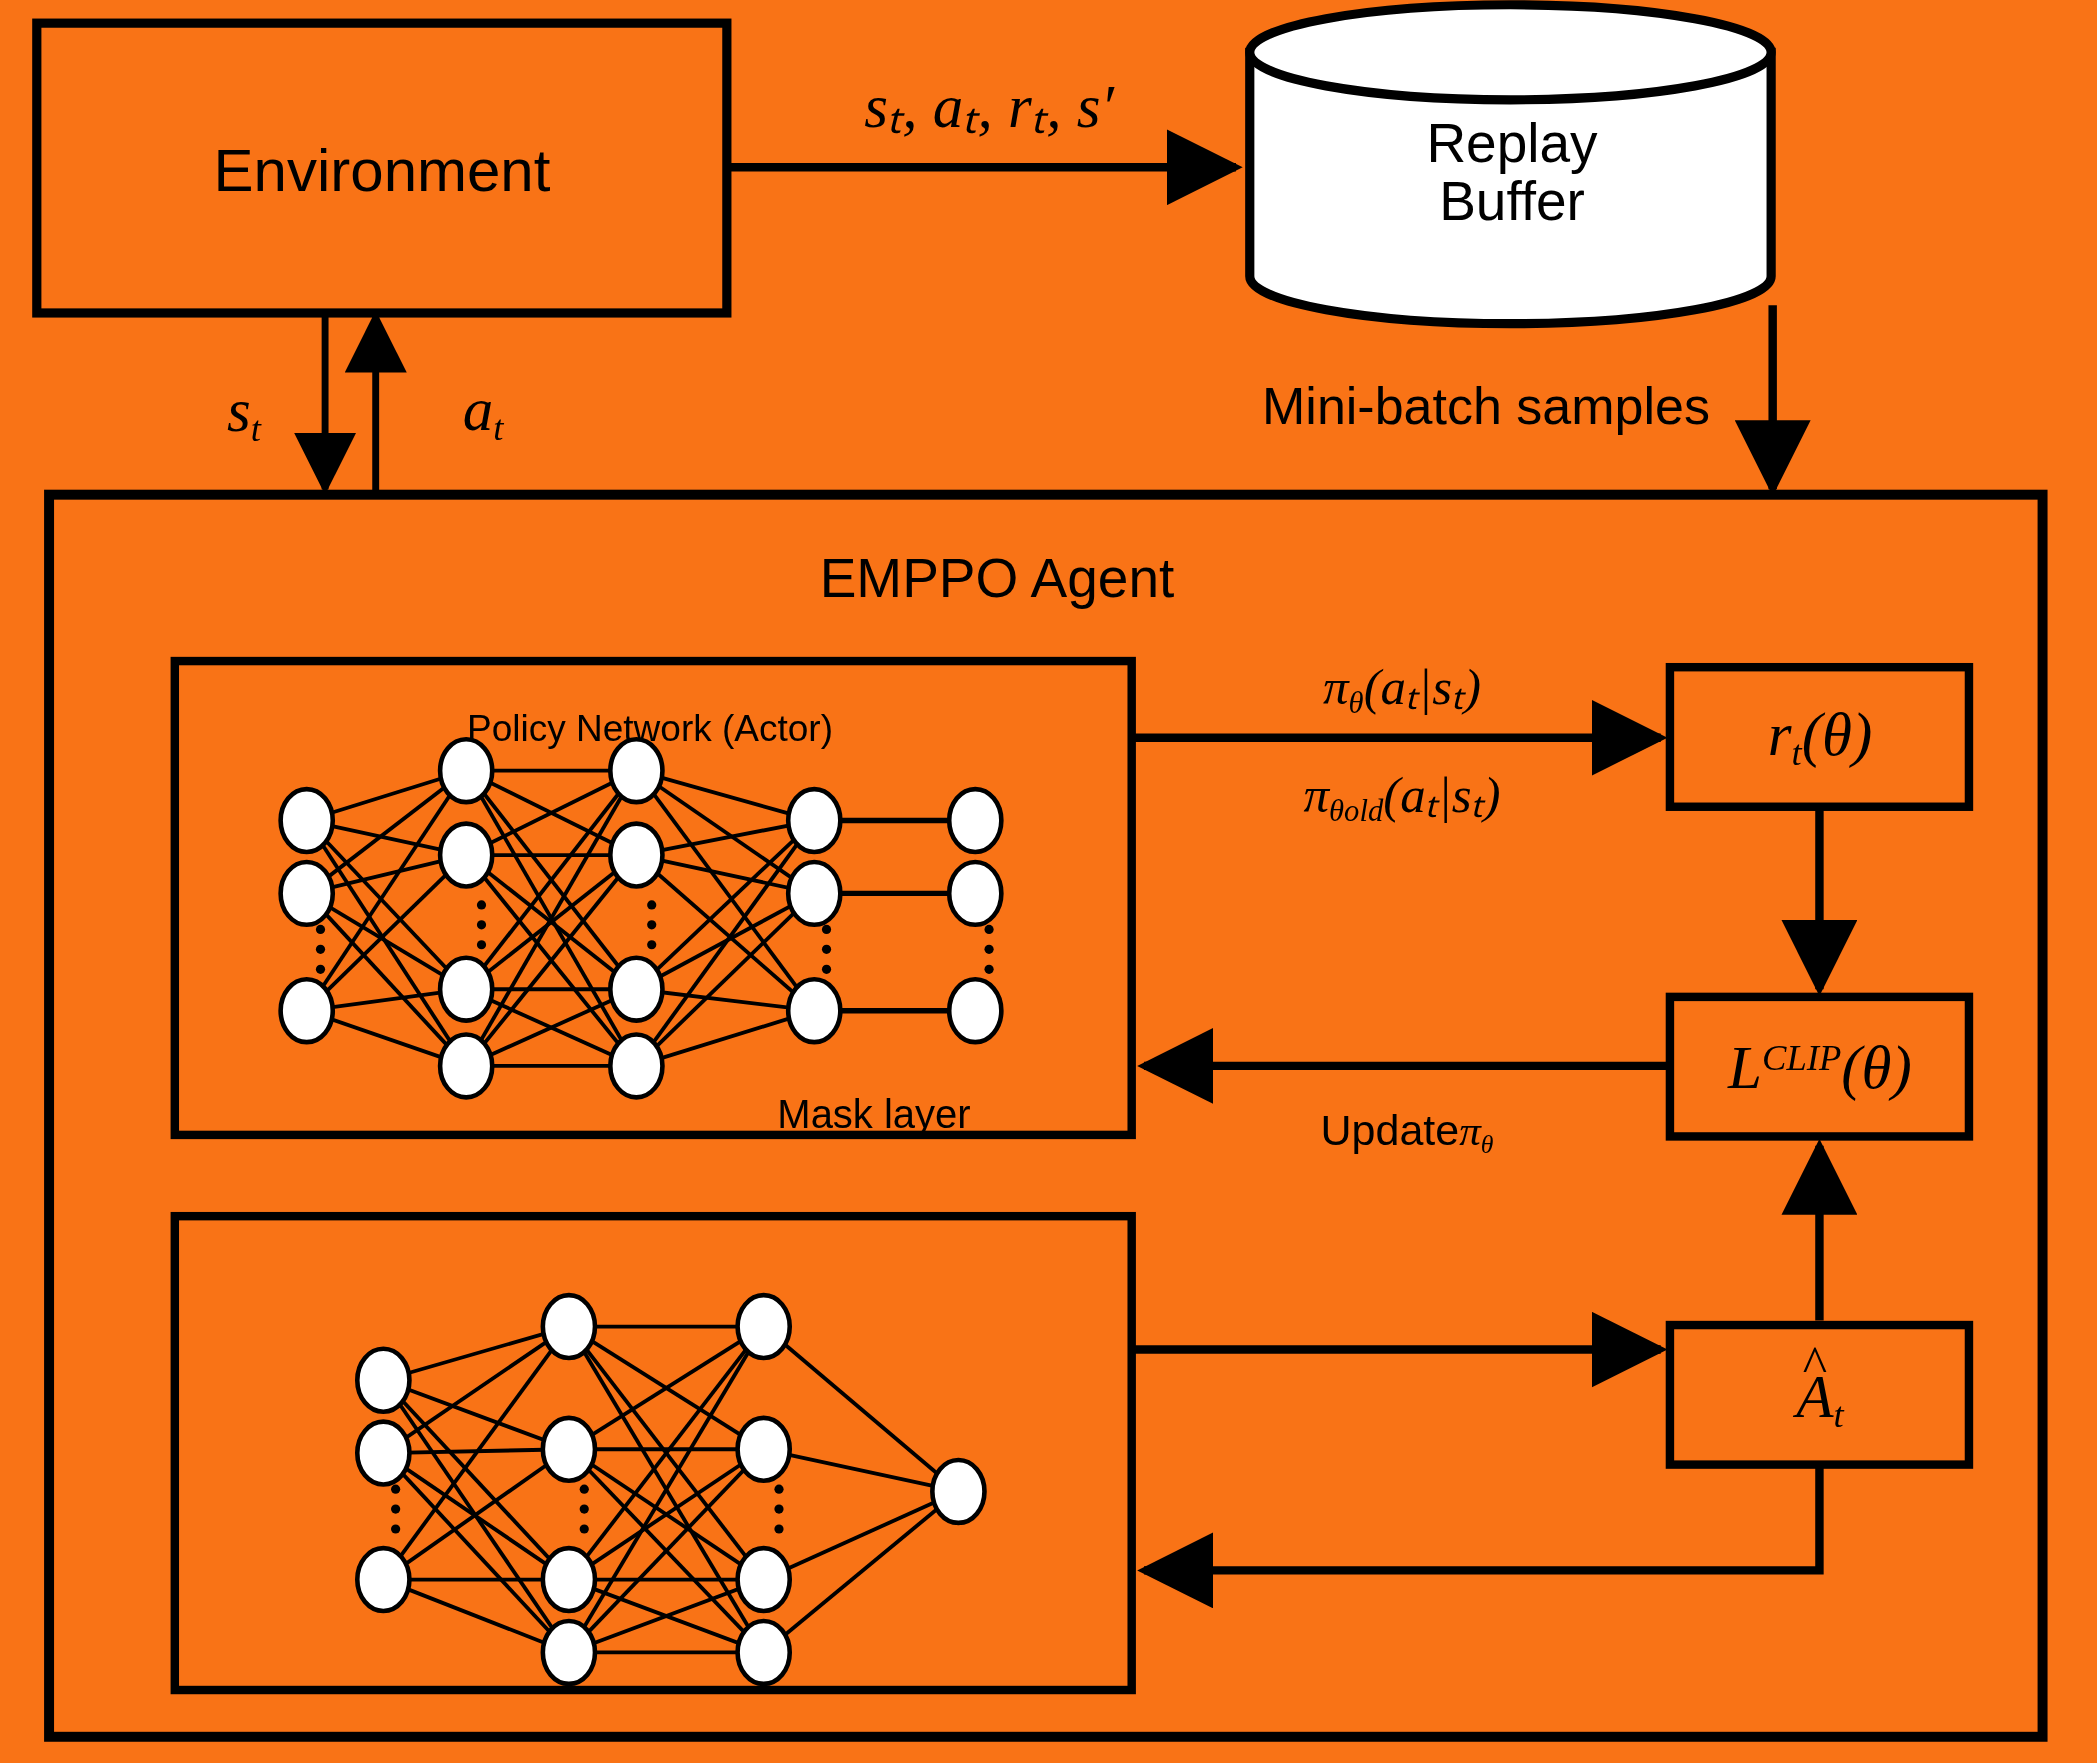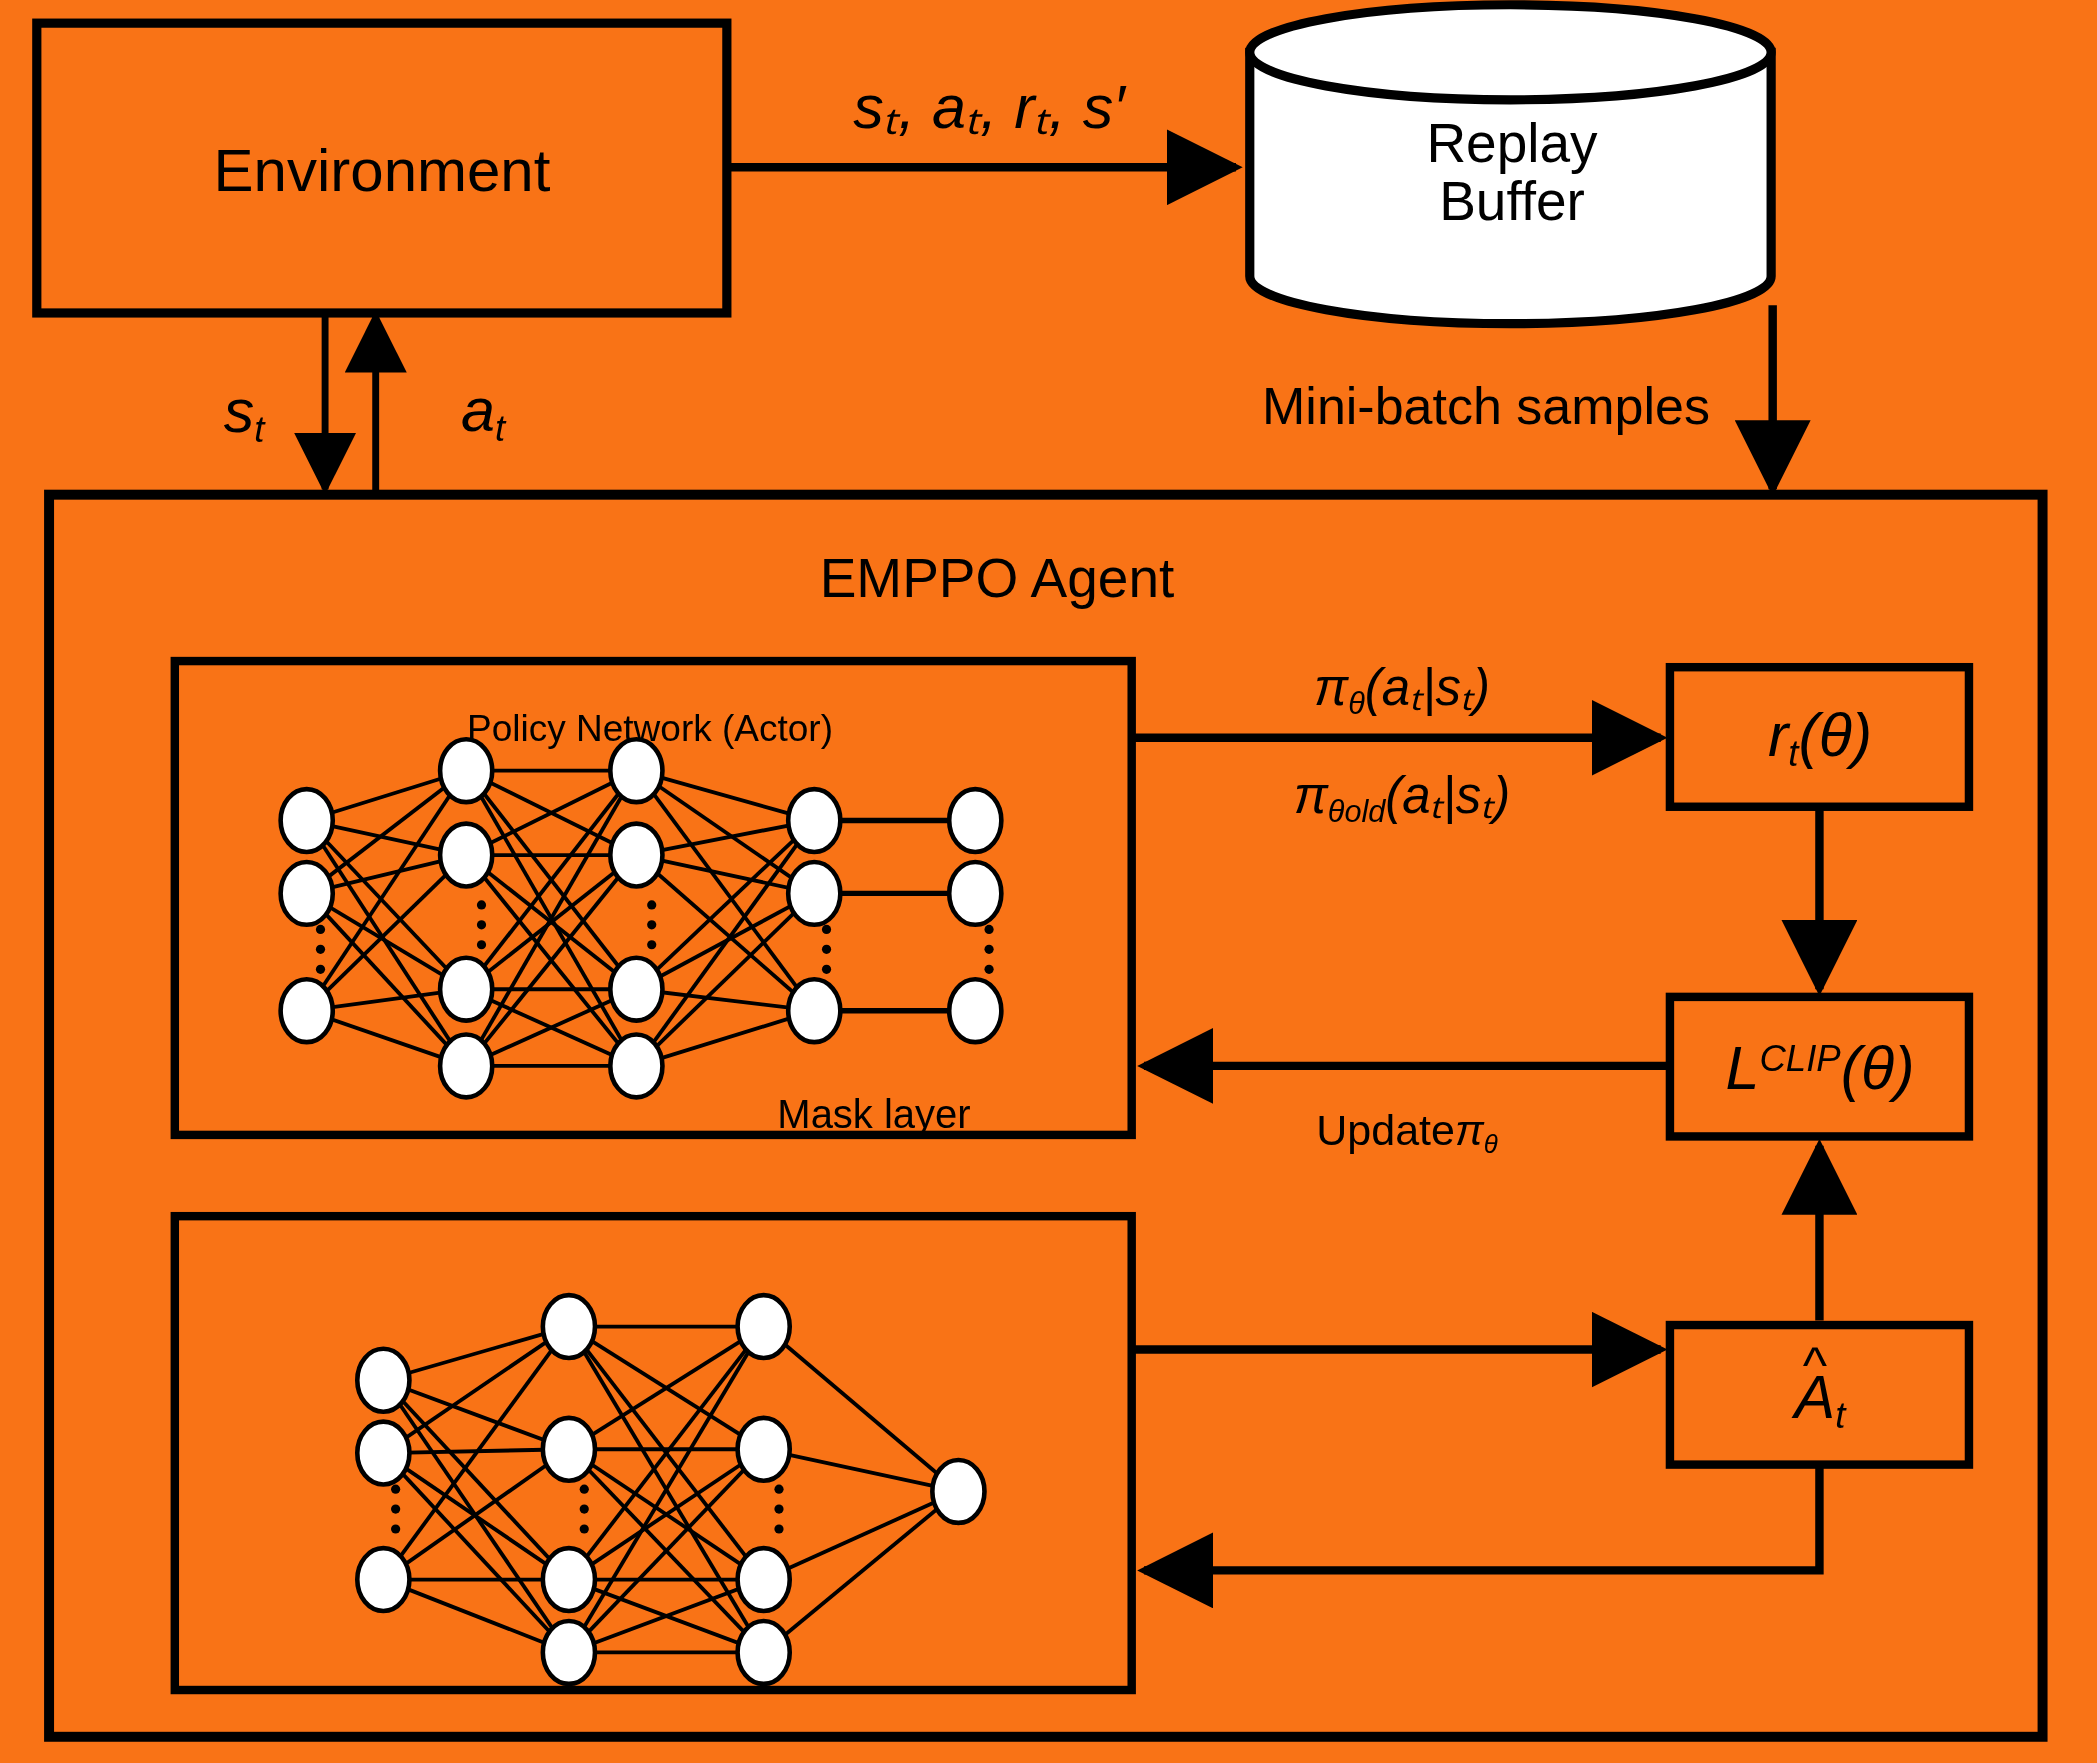--- a/index.html
+++ b/index.html
@@ -23,21 +23,21 @@
     width: 2097px;
     height: 1763px;
   }
   .lbl {
     position: absolute;
     color: #000000;
     white-space: nowrap;
     line-height: 1.05;
   }
   .sans   { font-family: "Liberation Sans", sans-serif; }
-  .serif  { font-family: Liberation Sans, sans-serif; }
+  .serif  { font-family: Liberation Serif, serif; }
   .ital   { font-style: italic; }
   .ctr    { transform: translate(-50%, -50%); }
   .t-env    { font-size: 60px; }
   .t-buf    { font-size: 55px; text-align: center; }
   .t-agent  { font-size: 55px; }
   .t-net    { font-size: 37px; }
   .t-mini   { font-size: 52px; }
   .t-mask   { font-size: 40px; margin-top: 40px; }
   .t-update { font-size: 43px; }
   .t-math-lg { font-size: 61px; }

